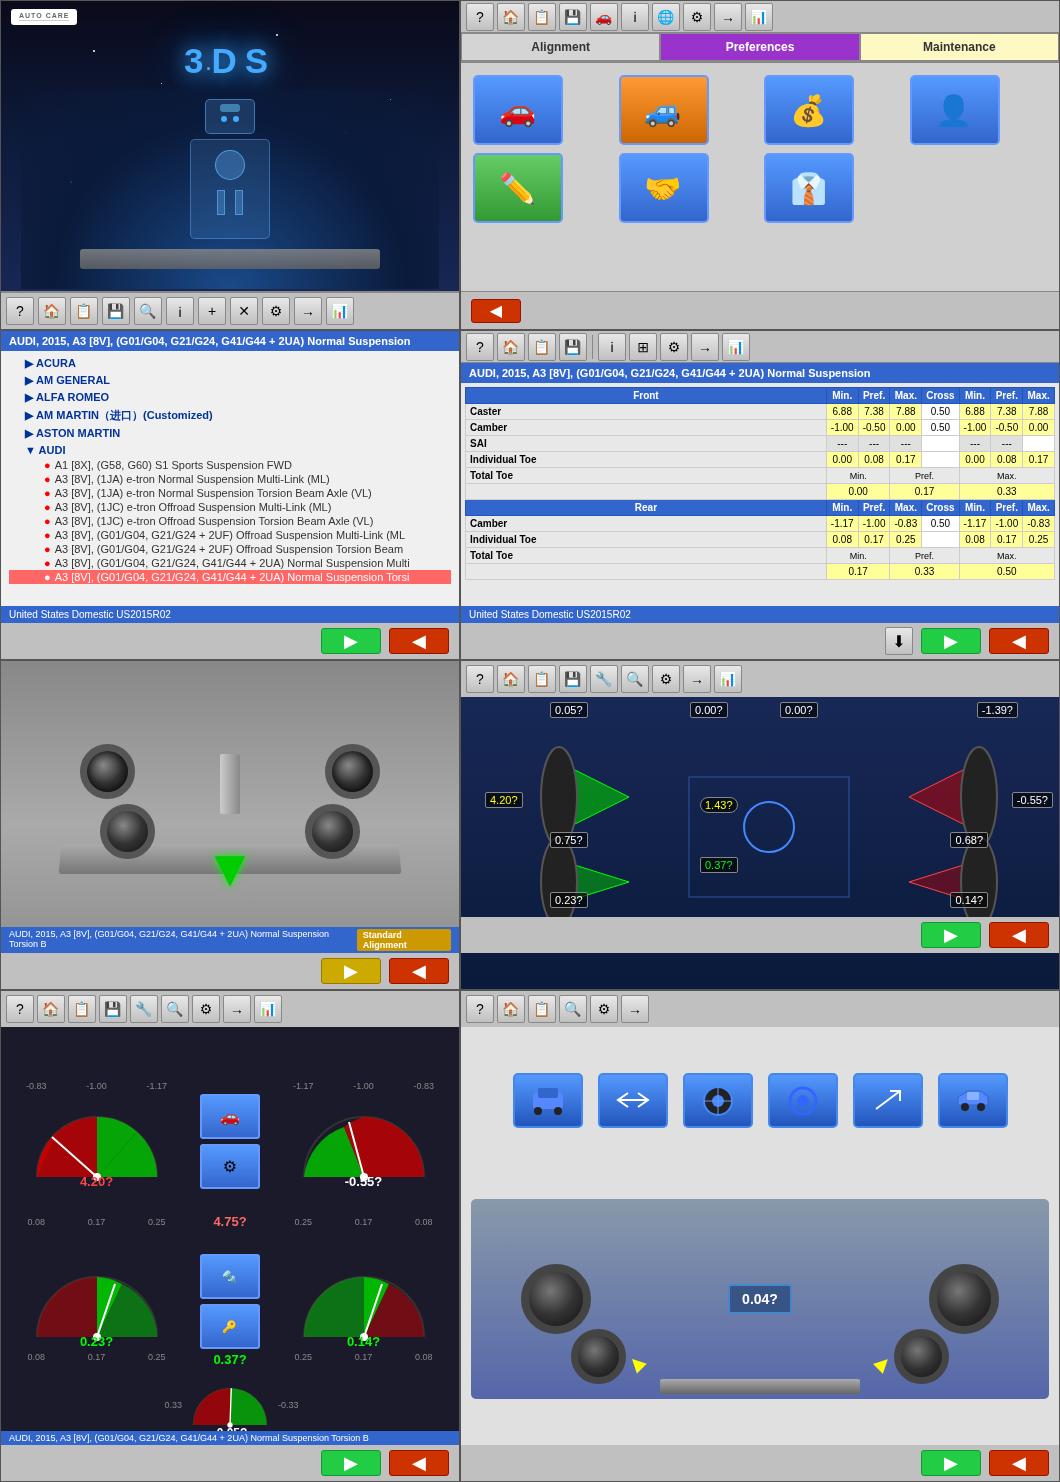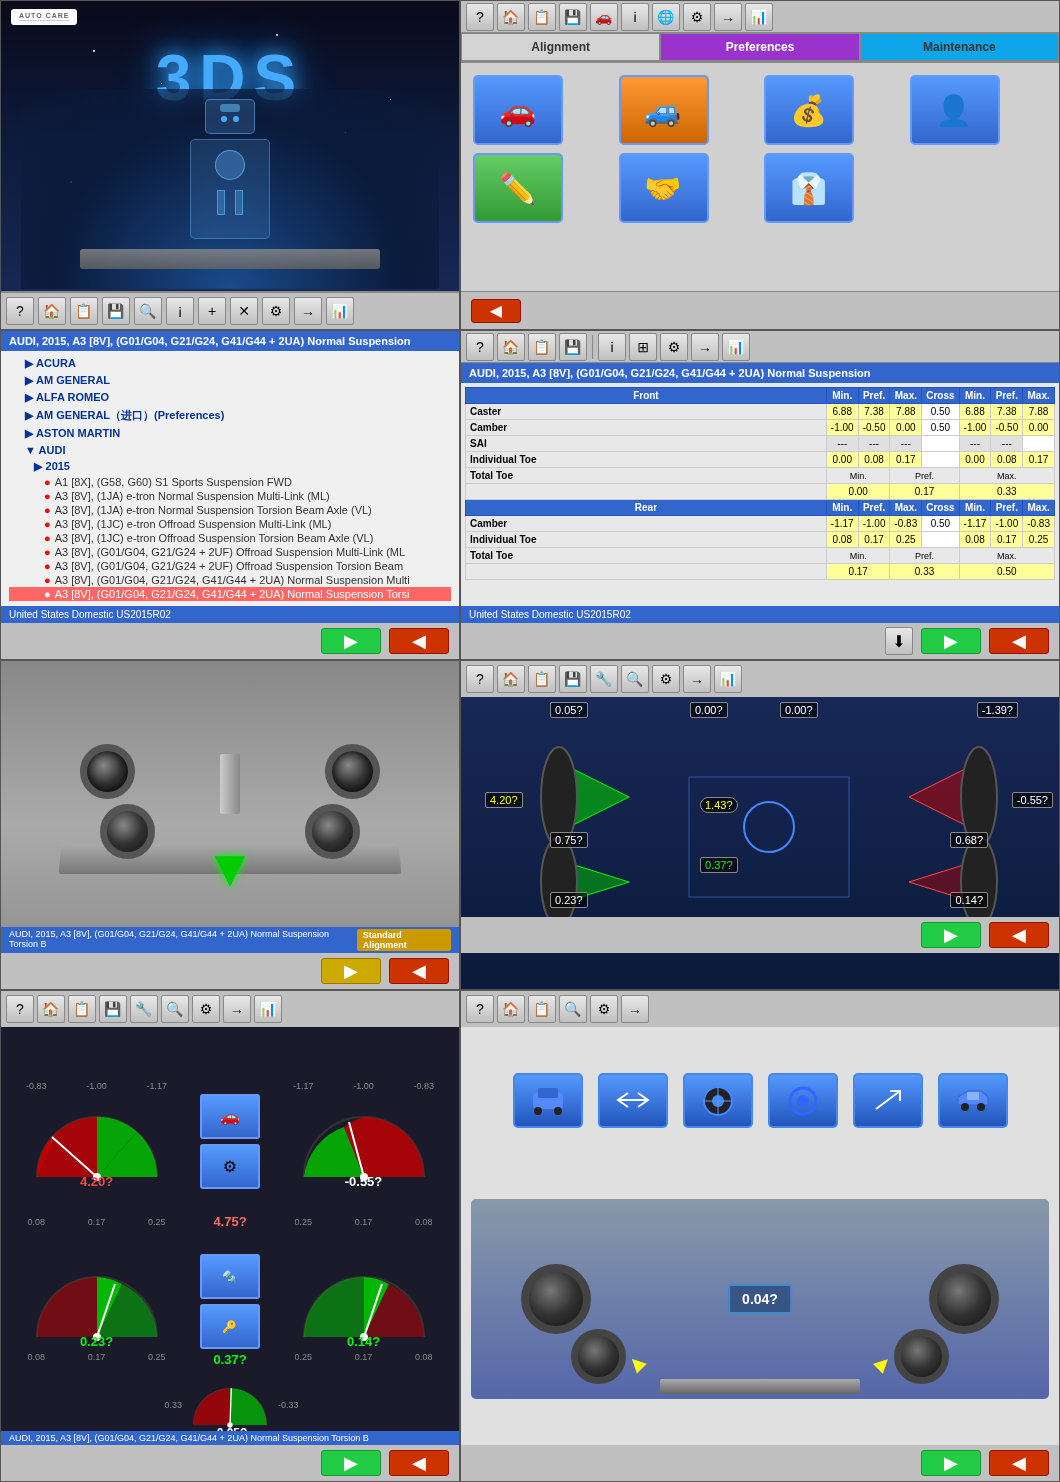--- a/index.html
+++ b/index.html
@@ -44,21 +44,21 @@
       display: flex;
       flex-direction: column;
       align-items: center;
     }
     .panel-1-logo .logo-top { font-size: 7px; color: #666; letter-spacing: 1px; }
     .panel-1-title {
       position: absolute;
       top: 40px;
       left: 0; right: 0;
       text-align: center;
-      font-size: 64px;
+      font-size: 35px;
       font-weight: 900;
       color: #4af;
       text-shadow: 0 0 20px #4af, 0 0 40px #08f;
       letter-spacing: 8px;
     }
     .robot-scene {
       position: absolute;
       bottom: 40px;
       left: 20px; right: 20px;
       height: 200px;
@@ -139,21 +139,21 @@
       display: flex;
       align-items: center;
       justify-content: center;
       font-size: 12px;
       font-weight: bold;
       cursor: pointer;
       border: 1px solid #888;
     }
     .tab-alignment { background: #d4d4d4; color: #333; }
     .tab-preferences { background: #9933cc; color: white; }
-    .tab-maintenance { background: #0ea5e9; color: #333; }
+    .tab-maintenance { background: #fef9c3; color: #333; }
     .panel-2-icons {
       display: grid;
       grid-template-columns: repeat(4, 1fr);
       gap: 8px;
       padding: 12px;
     }
     .pref-icon {
       width: 90px; height: 70px;
       background: linear-gradient(180deg, #5599ff, #3366cc);
       border: 2px solid #6699ff;
@@ -689,24 +689,23 @@
       </div>
     </div>
   </div>
 
   <div class="panel panel-3">
     <div class="panel-3-title">AUDI, 2015, A3 [8V], (G01/G04, G21/G24, G41/G44 + 2UA) Normal Suspension</div>
     <div class="vehicle-list">
       <div class="vehicle-brand">ACURA</div>
       <div class="vehicle-brand">AM GENERAL</div>
       <div class="vehicle-brand">ALFA ROMEO</div>
-      <div class="vehicle-brand">AM GENERAL（进口）(Preferences)</div>
+      <div class="vehicle-brand">AM MARTIN（进口）(Customized)</div>
       <div class="vehicle-brand">ASTON MARTIN</div>
       <div class="vehicle-brand expanded">AUDI</div>
-      <div class="vehicle-year">▶ 2015</div>
       <div class="vehicle-model">
         <span class="bullet">●</span>
         <span>A1 [8X], (G58, G60) S1 Sports Suspension FWD</span>
       </div>
       <div class="vehicle-model">
         <span class="bullet">●</span>
         <span>A3 [8V], (1JA) e-tron Normal Suspension Multi-Link (ML)</span>
       </div>
       <div class="vehicle-model">
         <span class="bullet">●</span>

